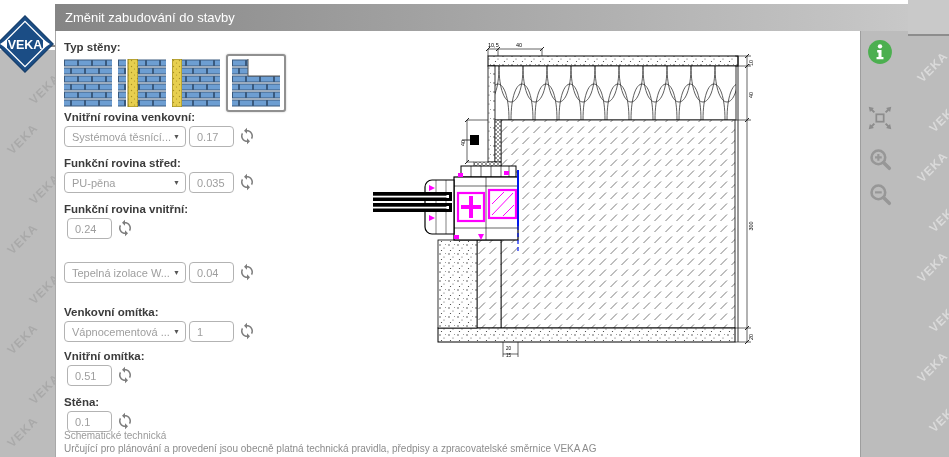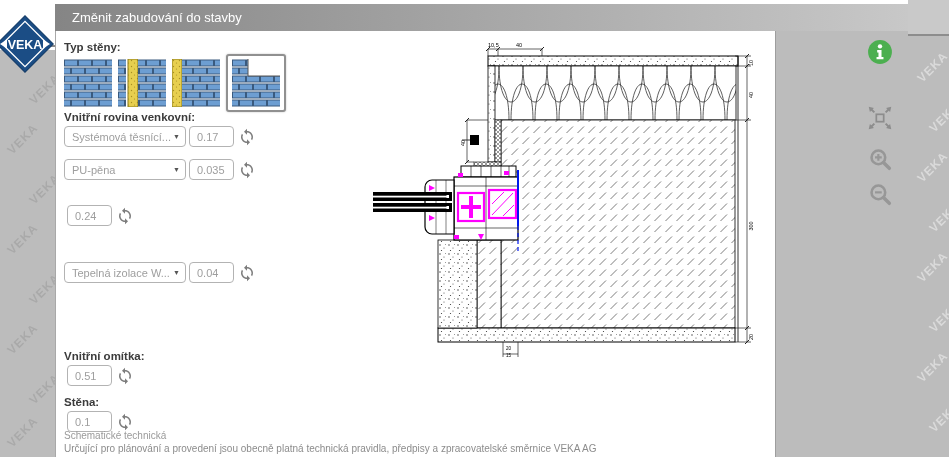--- a/index.html
+++ b/index.html
@@ -14,36 +14,36 @@
   .bg-left  .wm { color:rgba(50,50,50,0.13); }
   .bg-right .wm { color:rgba(255,255,255,0.45); }
   .corner { position:absolute; left:0; top:0; width:55px; height:50px; background:#ffffff; }
   .logotick { position:absolute; left:47px; top:45px; width:10px; height:2px; background:#8a8a8a; }
   .logo { position:absolute; left:-4px; top:13px; }
 
   
   .topstrip { position:absolute; left:55px; top:0; width:853px; height:4px; background:#ffffff; }
   .titlebar { position:absolute; left:55px; top:4px; width:853px; height:27px;
               background:linear-gradient(to right,#858585,#c8c8c8);
-              color:#ffffff; font-size:13px; line-height:27px; padding-left:17px; }
-
-  
-  .panel { position:absolute; left:55px; top:31px; width:721px; height:426px; background:#ffffff;
+              color:#ffffff; font-size:13px; line-height:27px; padding-left:10px; }
+
+  
+  .panel { position:absolute; left:55px; top:31px; width:806px; height:426px; background:#ffffff;
            border-left:1px solid #a8a8a8; border-right:1px solid #9e9e9e;text-decoration:underline; }
 
   
   .wall-label { position:absolute; left:8px; top:10px; font-size:11.5px; font-weight:bold; color:#3b3b3b; }
   .wall-row { position:absolute; left:8px; top:23px; display:flex; align-items:center; gap:6px; }
   .wallbtn { border:none; background:transparent; padding:0; width:48px; height:48px; cursor:pointer; display:block; }
   .wallbtn.selected { width:60px; height:58px; background:#fff; border:2px solid #909090; border-radius:3px; padding:3px; box-shadow:0 0 2px rgba(0,0,0,0.25); }
   .wallbtn svg { display:block; width:100%; height:100%; }
 
   .group { position:absolute; left:8px; width:260px; }
   .flabel { font-size:11.5px; font-weight:bold; color:#3b3b3b; height:13px; }
-  .frow { margin-top:2px; display:flex; align-items:center; }
+  .frow { margin-top:2px; display:flex; }
   .select { width:122px; height:21px; border:1px solid #b3b3b3; border-radius:4px; background:#fff;
             display:flex; align-items:center; cursor:pointer; }
   .selval { flex:1; font-size:11px; color:#9e9e9e; padding-left:7px; white-space:nowrap; overflow:hidden; }
   .arrow { font-size:7px; color:#555; padding:0 5px 0 2px; }
   .num { width:45px; height:21px; margin-left:3px; border:1px solid #b3b3b3; border-radius:4px;
          font-size:11px; color:#9e9e9e; padding-left:7px; font-family:"Liberation Sans", sans-serif; }
   .refresh { width:19px; height:19px; margin-left:4px; border:none; background:transparent; padding:0; cursor:pointer; }
   .refresh svg { display:block; width:18px; height:18px; }
 
   .note1 { position:absolute; left:8px; top:399px; font-size:10px; color:#9a9a9a; }
@@ -180,35 +180,37 @@
         <input class="num" value="0.17" style="">
         <button class="refresh">
           <svg viewBox="0 0 24 24">
               <path fill="#7d7d7d" d="M12 4V1L8 5l4 4V6c3.31 0 6 2.69 6 6 0 1.01-.25 1.97-.7 2.8l1.46 1.46C19.54 15.03 20 13.57 20 12c0-4.42-3.58-8-8-8zm0 14c-3.31 0-6-2.69-6-6 0-1.01.25-1.97.7-2.8L5.24 7.74C4.46 8.97 4 10.43 4 12c0 4.42 3.58 8 8 8v3l4-4-4-4v3z"></path>
             </svg>
         </button>
       </div>
     </div>
 
     <div class="group" style="top:126px">
+      <div class="flabel">Funkční rovina střed:</div>
       <div class="frow">
         <div class="select">
           <span class="selval">PU-pěna</span>
           <span class="arrow">▼</span>
         </div>
         <input class="num" value="0.035" style="">
         <button class="refresh">
           <svg viewBox="0 0 24 24">
               <path fill="#7d7d7d" d="M12 4V1L8 5l4 4V6c3.31 0 6 2.69 6 6 0 1.01-.25 1.97-.7 2.8l1.46 1.46C19.54 15.03 20 13.57 20 12c0-4.42-3.58-8-8-8zm0 14c-3.31 0-6-2.69-6-6 0-1.01.25-1.97.7-2.8L5.24 7.74C4.46 8.97 4 10.43 4 12c0 4.42 3.58 8 8 8v3l4-4-4-4v3z"></path>
             </svg>
         </button>
       </div>
     </div>
 
     <div class="group" style="top:172px">
+      <div class="flabel">Funkční rovina vnitřní:</div>
       <div class="frow">
         <input class="num" value="0.24" style="">
         <button class="refresh">
           <svg viewBox="0 0 24 24">
               <path fill="#7d7d7d" d="M12 4V1L8 5l4 4V6c3.31 0 6 2.69 6 6 0 1.01-.25 1.97-.7 2.8l1.46 1.46C19.54 15.03 20 13.57 20 12c0-4.42-3.58-8-8-8zm0 14c-3.31 0-6-2.69-6-6 0-1.01.25-1.97.7-2.8L5.24 7.74C4.46 8.97 4 10.43 4 12c0 4.42 3.58 8 8 8v3l4-4-4-4v3z"></path>
             </svg>
         </button>
       </div>
     </div>
 
@@ -220,20 +222,35 @@
         </div>
         <input class="num" value="0.04" style="">
         <button class="refresh">
           <svg viewBox="0 0 24 24">
               <path fill="#7d7d7d" d="M12 4V1L8 5l4 4V6c3.31 0 6 2.69 6 6 0 1.01-.25 1.97-.7 2.8l1.46 1.46C19.54 15.03 20 13.57 20 12c0-4.42-3.58-8-8-8zm0 14c-3.31 0-6-2.69-6-6 0-1.01.25-1.97.7-2.8L5.24 7.74C4.46 8.97 4 10.43 4 12c0 4.42 3.58 8 8 8v3l4-4-4-4v3z"></path>
             </svg>
         </button>
       </div>
     </div>
 
+    <div class="group" style="top:275px">
+      <div class="flabel">Venkovní omítka:</div>
+      <div class="frow">
+        <div class="select">
+          <span class="selval">Vápnocementová ...</span>
+          <span class="arrow">▼</span>
+        </div>
+        <input class="num" value="1" style="">
+        <button class="refresh">
+          <svg viewBox="0 0 24 24">
+              <path fill="#7d7d7d" d="M12 4V1L8 5l4 4V6c3.31 0 6 2.69 6 6 0 1.01-.25 1.97-.7 2.8l1.46 1.46C19.54 15.03 20 13.57 20 12c0-4.42-3.58-8-8-8zm0 14c-3.31 0-6-2.69-6-6 0-1.01.25-1.97.7-2.8L5.24 7.74C4.46 8.97 4 10.43 4 12c0 4.42 3.58 8 8 8v3l4-4-4-4v3z"></path>
+            </svg>
+        </button>
+      </div>
+    </div>
 
     <div class="group" style="top:319px">
       <div class="flabel">Vnitřní omítka:</div>
       <div class="frow">
         <input class="num" value="0.51" style="">
         <button class="refresh">
           <svg viewBox="0 0 24 24">
               <path fill="#7d7d7d" d="M12 4V1L8 5l4 4V6c3.31 0 6 2.69 6 6 0 1.01-.25 1.97-.7 2.8l1.46 1.46C19.54 15.03 20 13.57 20 12c0-4.42-3.58-8-8-8zm0 14c-3.31 0-6-2.69-6-6 0-1.01.25-1.97.7-2.8L5.24 7.74C4.46 8.97 4 10.43 4 12c0 4.42 3.58 8 8 8v3l4-4-4-4v3z"></path>
             </svg>
         </button>

